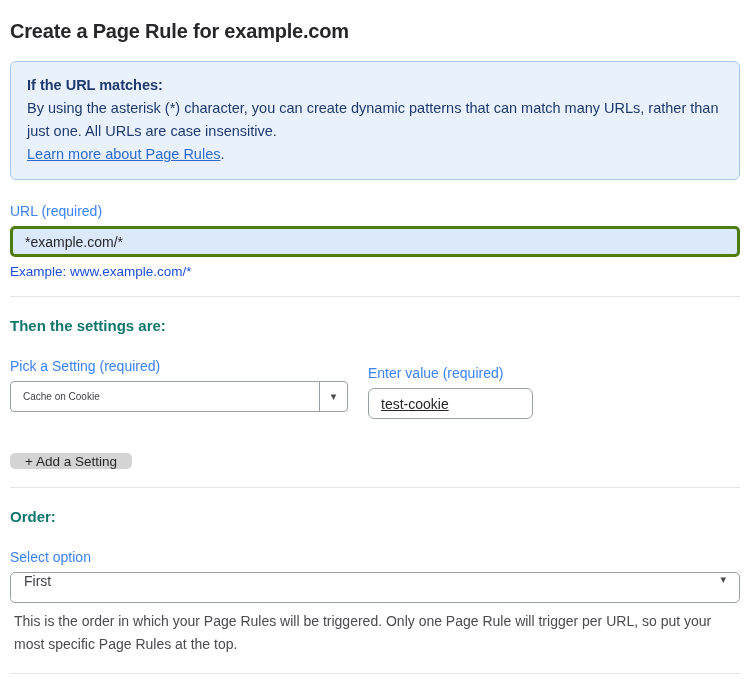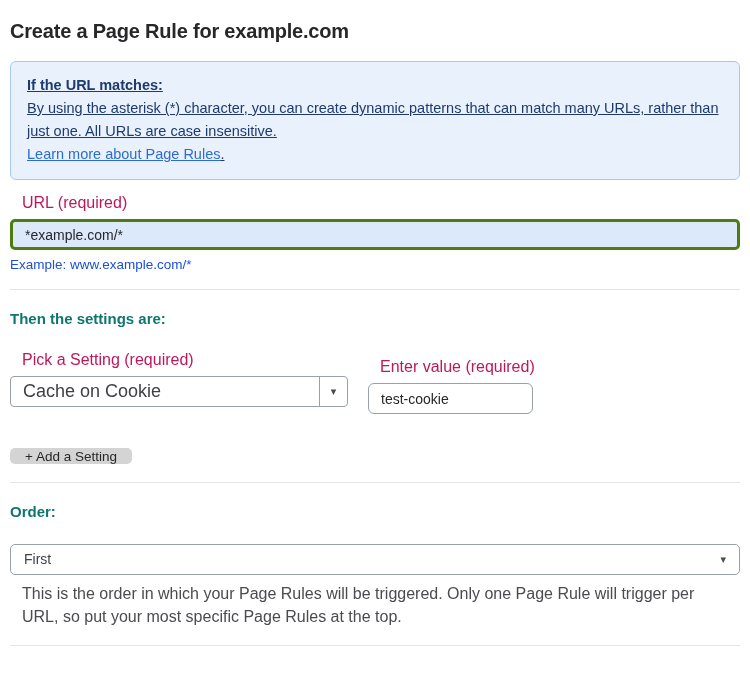--- a/index.html
+++ b/index.html
@@ -33,37 +33,36 @@
   }
 
   .info-box {
     background: var(--info-bg);
     border: 1px solid var(--info-border);
     border-radius: 6px;
     padding: 12px 16px 13px;
     color: var(--info-text);
     font-size: 14.5px;
     line-height: 23px;
-    margin-bottom: 14px;
-    text-decoration: underline;
+    margin-bottom: 23px;
   }
   .info-heading { font-weight: 700; margin: 0; }
   .info-body { margin: 0; }
   .info-link-line { margin: 0; }
   .info-link {
     color: var(--link-blue);
     text-decoration: underline;
     cursor: pointer;
   }
 
   label.field-label {
     display: block;
-    font-size: 16px;
-    color: #be185d;
-    margin: 0 12px 7px;
+    font-size: 14px;
+    color: #3b82f6;
+    margin: 0 0 7px;
   }
 
   .url-input {
     display: block;
     width: 100%;
     height: 31px;
     background: var(--input-blue-bg);
     border: 3px solid #4d7c0f;
     border-radius: 5px;
     padding: 0 12px;
@@ -101,21 +100,21 @@
     border: 1px solid var(--border-gray);
     border-radius: 4px;
     background: #fff;
     cursor: pointer;
   }
   .dropdown-value {
     flex: 1;
     display: flex;
     align-items: center;
     padding: 0 12px;
-    font-size: 18px;
+    font-size: 10px;
     color: #3f3f46;
     white-space: nowrap;
     overflow: hidden;
     text-align: center;
   }
   .dropdown-arrow-seg {
     width: 28px;
     border-left: 1px solid var(--border-gray);
     display: flex;
     align-items: center;
@@ -129,54 +128,54 @@
     width: 165px;
     height: 31px;
     border: 1px solid var(--border-gray);
     border-radius: 6px;
     padding: 0 12px;
     font-size: 14px;
     color: #27272a;
     font-family: inherit;
     outline: none;
     background: #fff;
+    text-decoration: underline;
   }
 
   .add-setting { margin-top: 34px; }
 
   button.gray-btn {
     background: var(--gray-button-bg);
     border: none;
     border-radius: 5px;
     height: 16px;
     padding: 0 15px;
     font-size: 13.5px;
     color: #27272a;
     font-family: inherit;
     cursor: pointer;
   }
 
   .order-select {
     display: flex;
     justify-content: space-between;
-    align-items: center;
     height: 31px;
     border: 1px solid var(--border-gray);
     border-radius: 5px;
     padding: 0 13px;
     font-size: 14px;
     color: #3f3f46;
     background: #fff;
     cursor: pointer;
   }
   .order-select .arrow-glyph { font-size: 11px; color: #4a4a4f; }
 
   .order-helper {
-    margin: 7px 12px 0;
-    font-size: 16px;
+    margin: 7px 4px 0;
+    font-size: 14px;
     line-height: 23px;
     color: #4b4b50;
     max-width: 720px;
   }
 </style>
 </head>
 <body>
 
 <main>
 
@@ -213,20 +212,21 @@
       <input class="value-input" type="text" value="test-cookie" style="">
     </div>
   </div>
 
   <button class="gray-btn add-setting">+ Add a Setting</button>
 
   <hr class="divider">
 
   <h2 class="section-heading">Order:</h2>
 
+  <label class="field-label">Select option</label>
   <div class="order-select">
     <span>First</span>
     <span class="arrow-glyph">▾</span>
   </div>
   <p class="helper order-helper">This is the order in which your Page Rules will be triggered. Only one Page Rule will trigger per URL, so put your most specific Page Rules at the top.</p>
 
   <hr class="divider">
 
   
 

